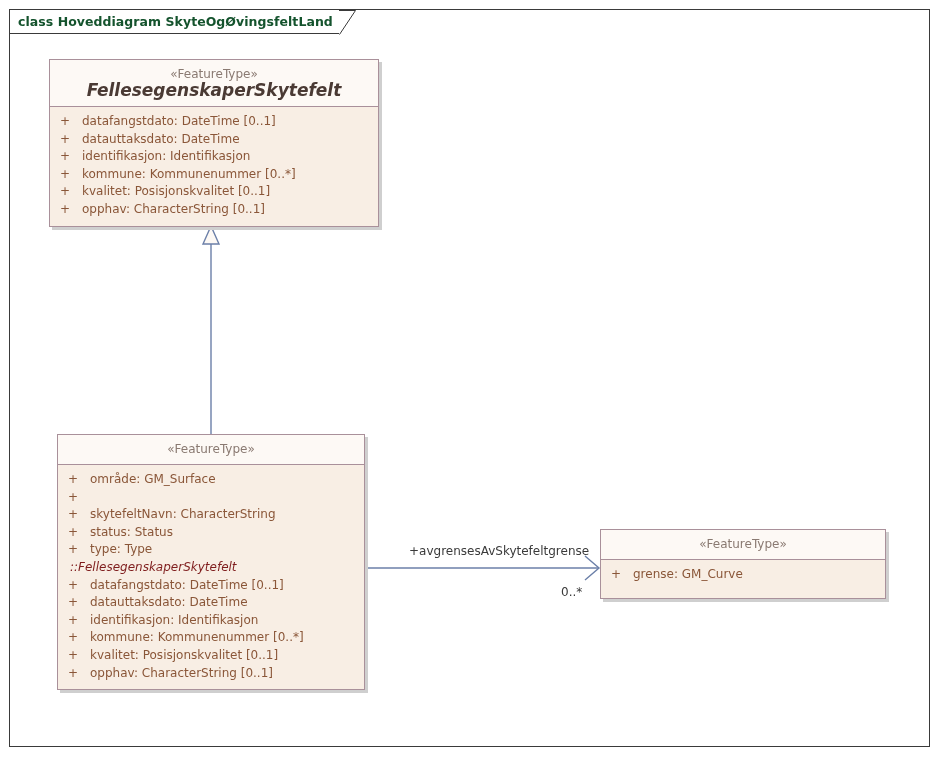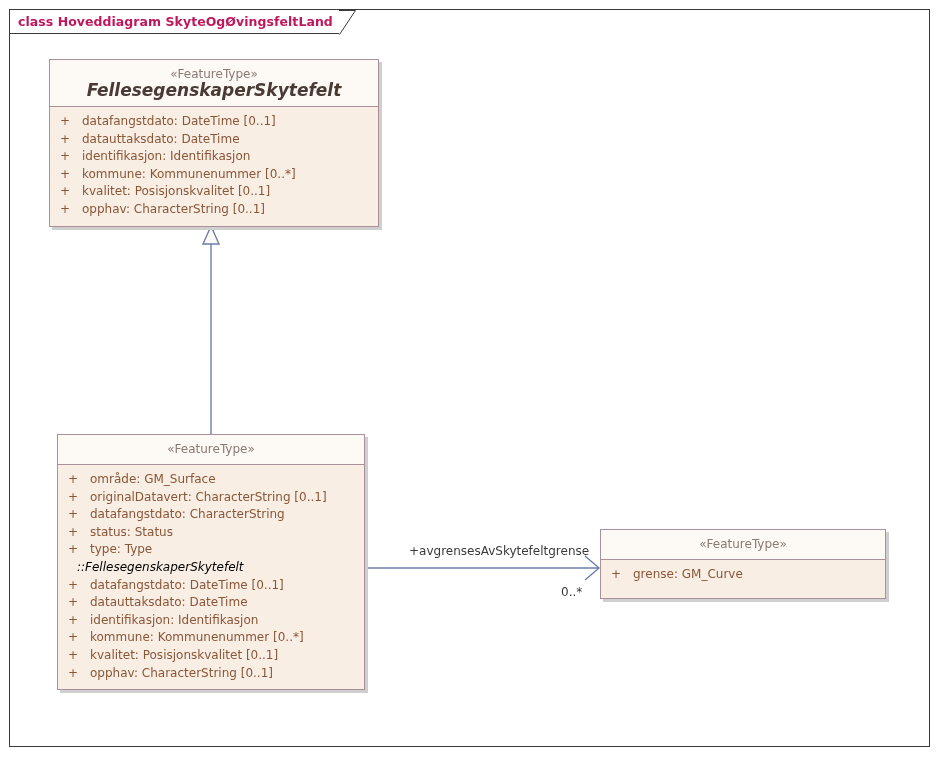--- a/index.html
+++ b/index.html
@@ -50,21 +50,21 @@
     padding: 0 6px 0 8px;
     background: #ffffff;
     border-top: 1px solid #3a3a3a;
     border-left: 1px solid #3a3a3a;
     border-bottom: 1px solid #3a3a3a;
     box-sizing: border-box;
   }
   .title-tab .tab-label {
     font-size: 12.5px;
     font-weight: bold;
-    color: #be185d;
+    color: #14532d;
     white-space: nowrap;
     letter-spacing: 0.05px;
   }
   
   .tab-slant {
     position: absolute;
     left: 100%;
     top: 0;
     width: 17px;
     height: 25px;
@@ -122,22 +122,22 @@
     flex: 0 0 22px;
     color: #8a5638;
   }
   .attr .sig {
     color: #8a5638;
   }
   .group-head {
     font-size: 12px;
     line-height: 17.6px;
     font-style: italic;
-    color: #000000;
-    padding: 0 6px 0 19px;
+    color: #7f1d1d;
+    padding: 0 6px 0 12px;
     white-space: nowrap;
   }
 
   
   .connector-layer {
     position: absolute;
     left: 0;
     top: 0;
     width: 940px;
     height: 757px;
@@ -226,25 +226,24 @@
     <div class="uml-header">
       <div class="stereotype">«FeatureType»</div>
     </div>
     <div class="uml-body">
       <div class="attr">
         <span class="vis">+</span>
         <span class="sig">område: GM_Surface</span>
       </div>
       <div class="attr">
         <span class="vis">+</span>
-        <span class="sig">originalDatavert: CharacterString [0..1]</span>
-      </div>
-      <div class="attr">
-        <span class="vis">+</span>
-        <span class="sig">datafangstdato: CharacterString</span>
+      </div>
+      <div class="attr">
+        <span class="vis">+</span>
+        <span class="sig">skytefeltNavn: CharacterString</span>
       </div>
       <div class="attr">
         <span class="vis">+</span>
         <span class="sig">status: Status</span>
       </div>
       <div class="attr">
         <span class="vis">+</span>
         <span class="sig">type: Type</span>
       </div>
 

